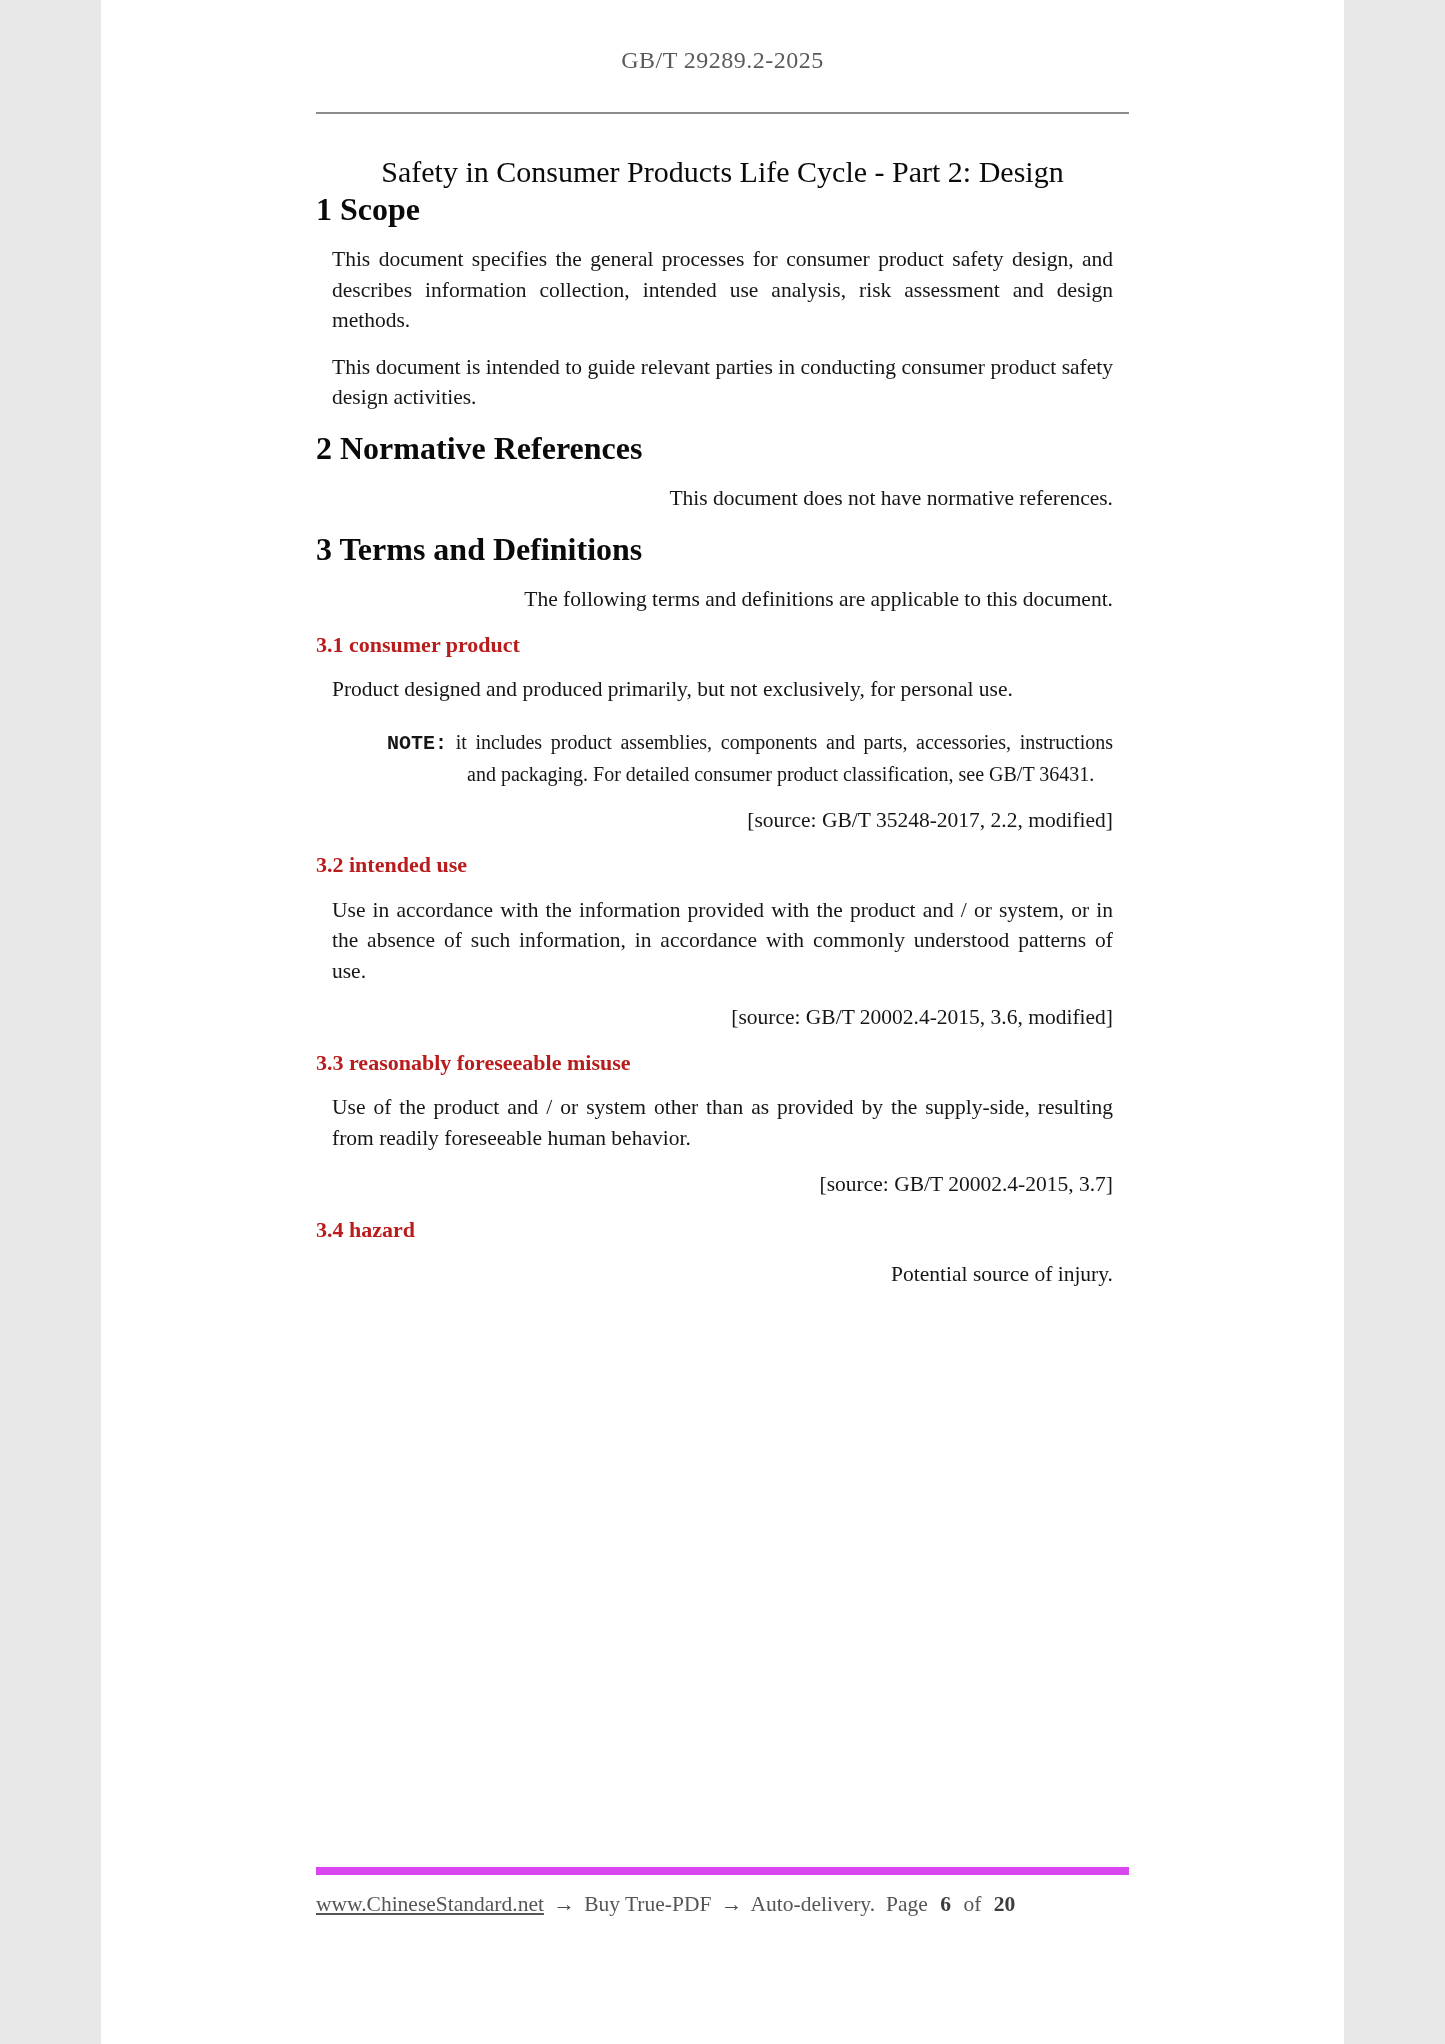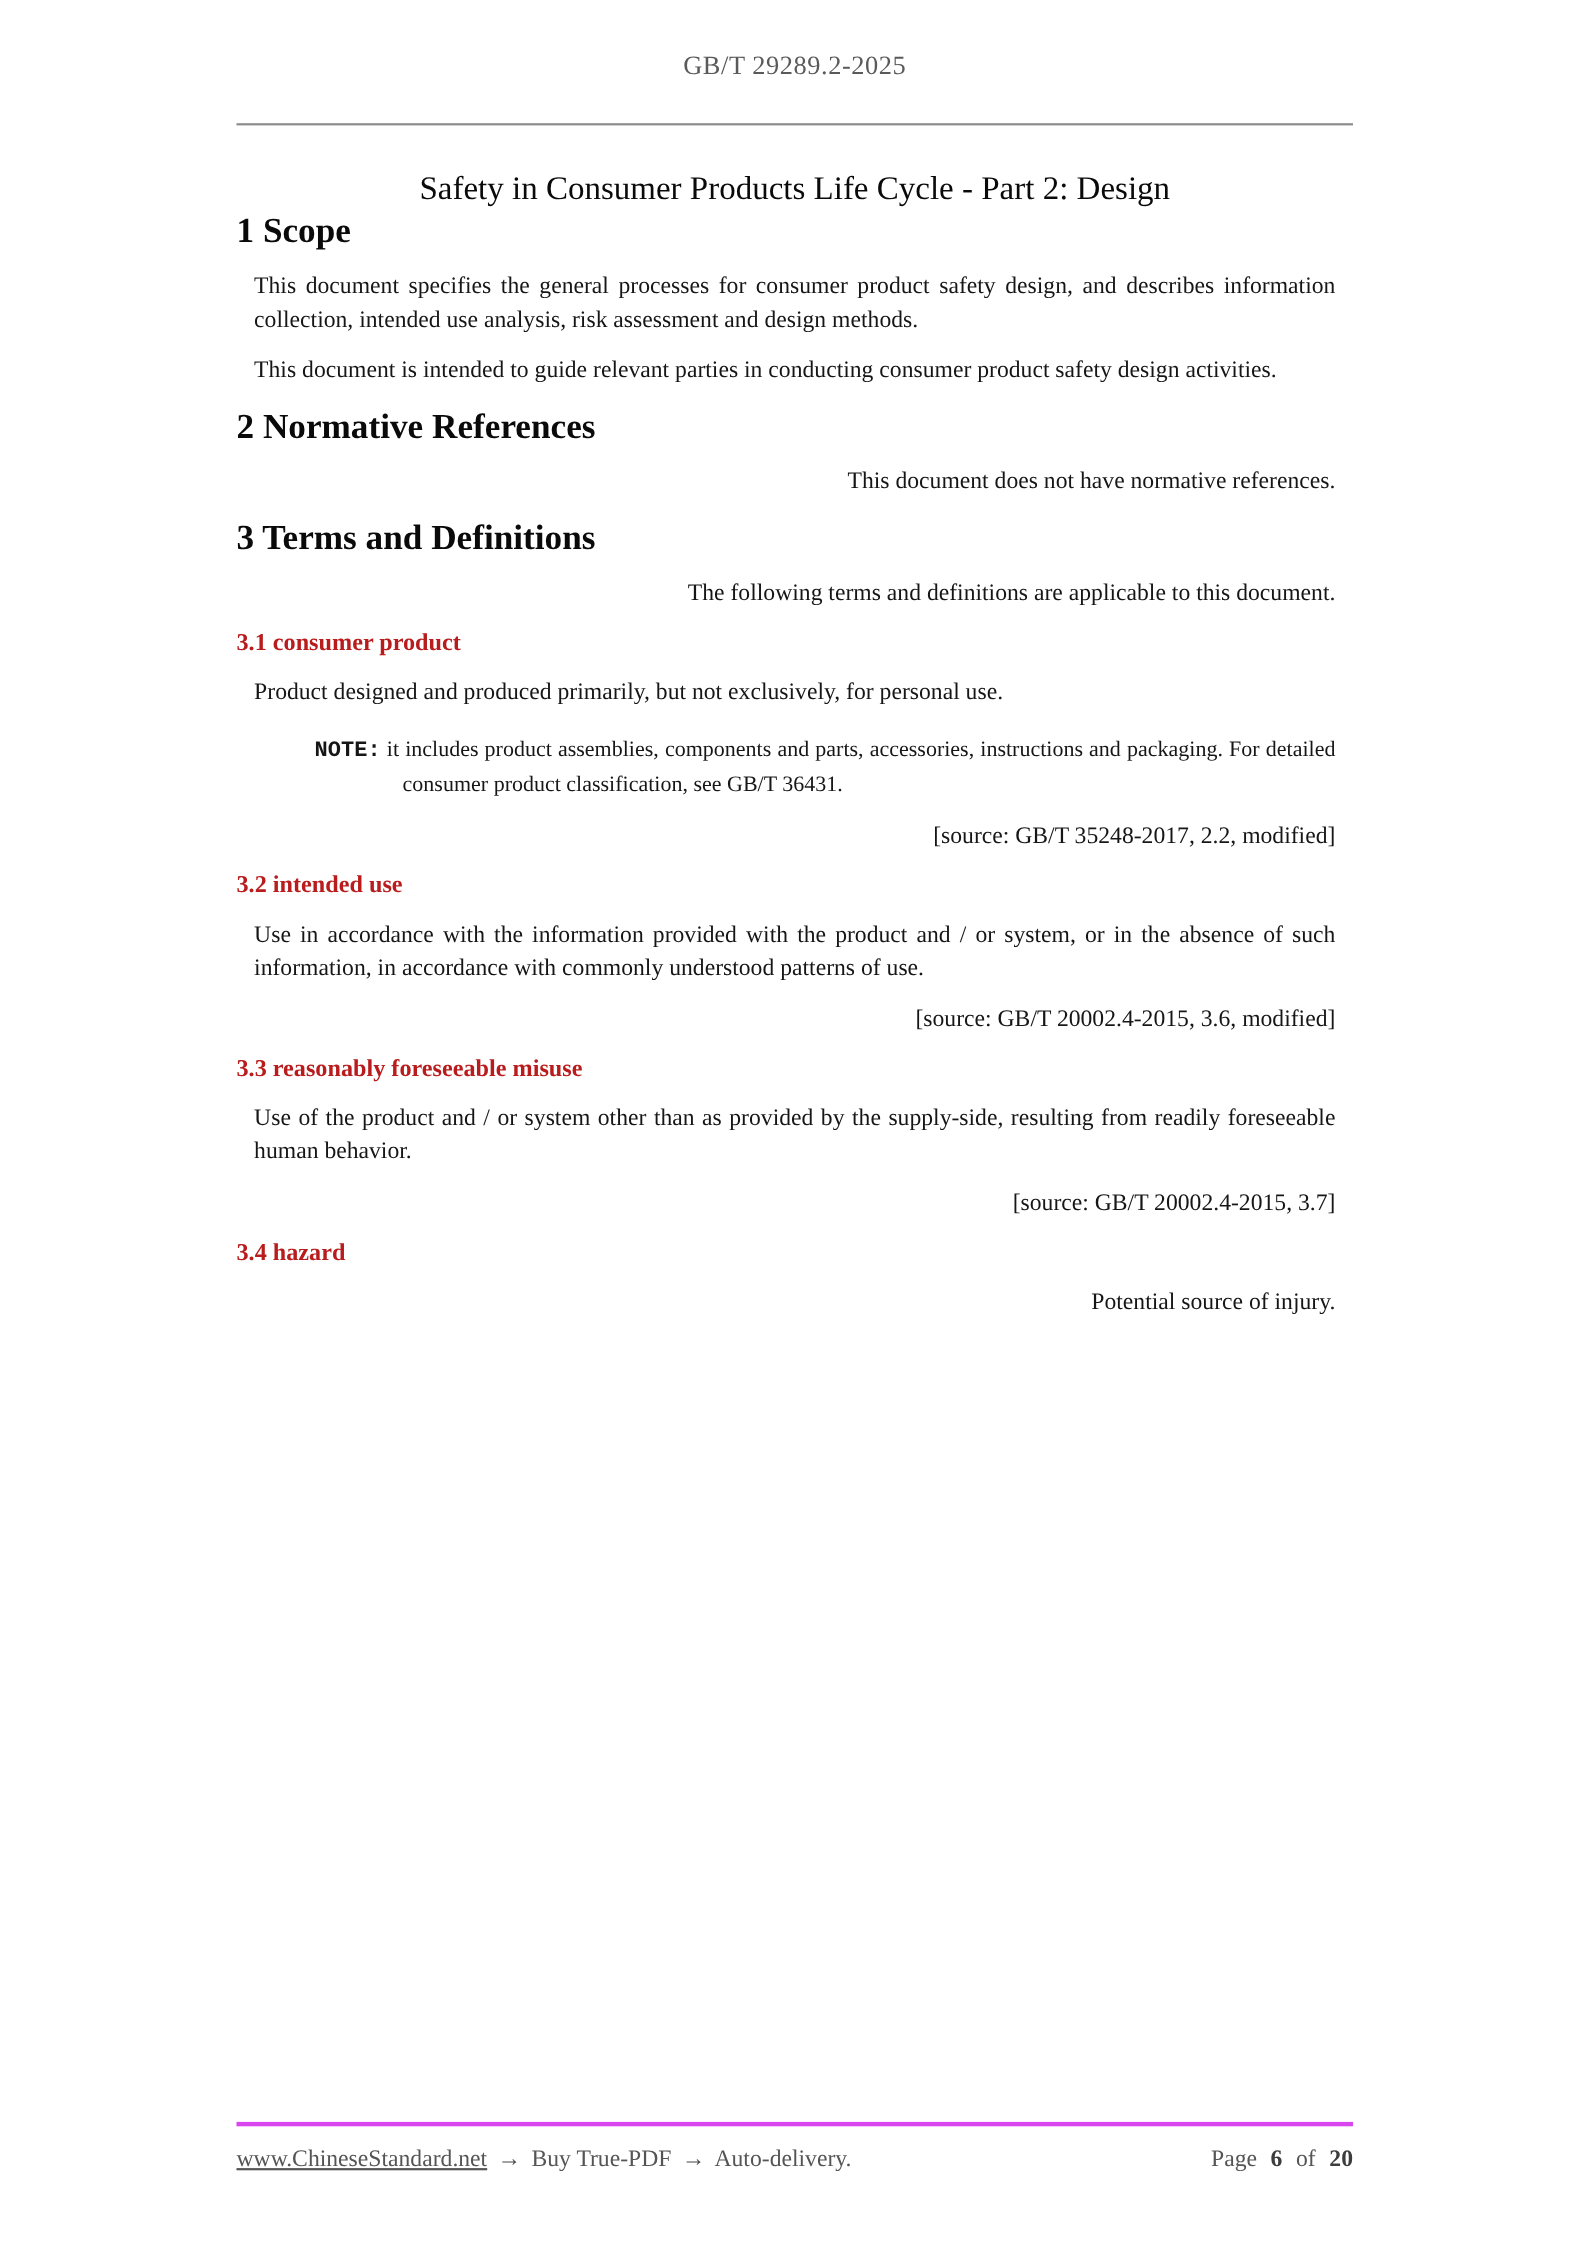--- a/index.html
+++ b/index.html
@@ -1,18 +1,18 @@
 <!DOCTYPE html>
 <html><head>
 <meta charset="utf-8">
 <style>
   html, body { margin: 0; padding: 0; background: #e8e8e8; }
   .page {
     position: relative;
-    width: 1445px;
+    width: 1243px;
     height: 2044px;
     margin: 0 auto;
     background: #ffffff;
     font-family: "Liberation Serif", "DejaVu Serif", serif;
     color: #161616;
     overflow: hidden;
   }
   .header-code {
     padding-top: 47px;
     text-align: center;
@@ -64,27 +64,26 @@
     font-size: 20px !important;
     line-height: 1.5 !important;
     margin-top: 22px !important;
     padding-left: 135px;
     text-indent: -80px;
     text-align: justify;
   }
   .note-label { font-weight: bold; font-family: Liberation Mono, monospace; }
   .footer {
     position: absolute;
-    top: 1929px;
+    top: 1867px;
     left: 215px;
     right: 215px;
-    border-top: 4px solid #d946ef;
+    border-top: 8px solid #d946ef;
     padding-top: 17px;
     display: flex;
-    justify-content: space-between;
     align-items: baseline;
     font-size: 21.5px;
     color: #555555;
   }
   .site-link {
     color: #555555;
     text-decoration: underline;
     cursor: pointer;
   }
   .footer-left span, .footer-left a { margin-right: 4px; }

